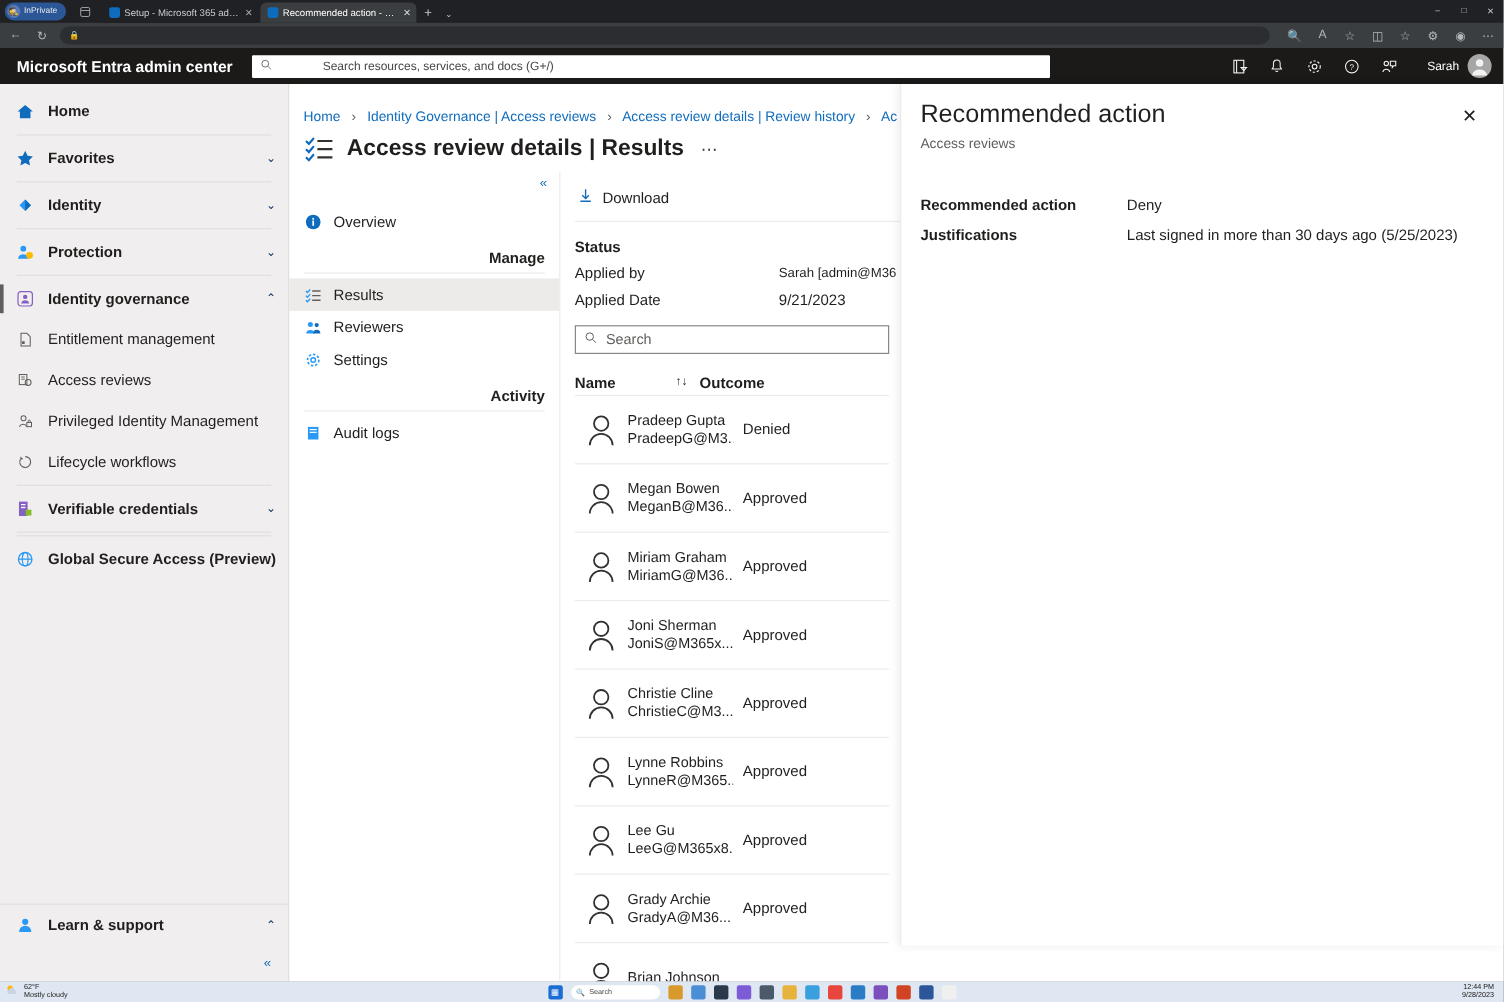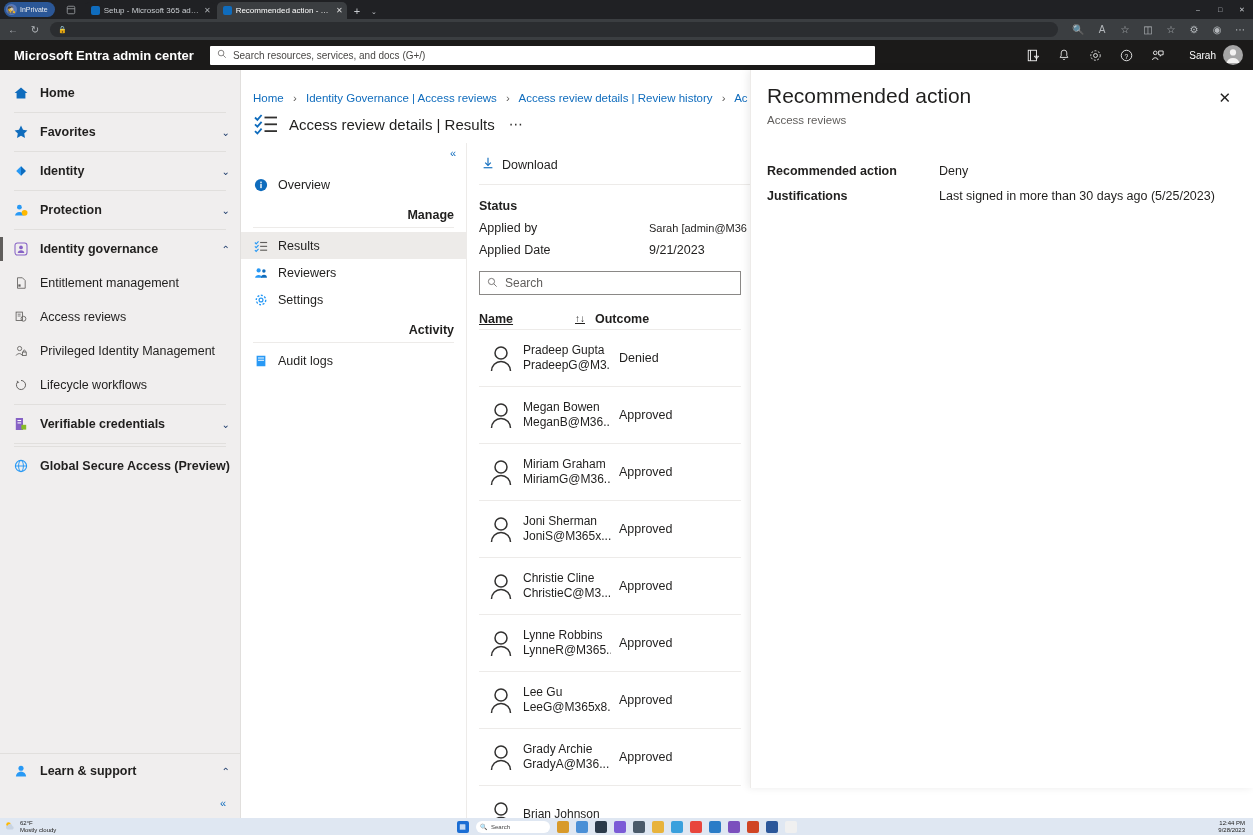--- a/index.html
+++ b/index.html
@@ -52,21 +52,21 @@
   .entra-header {
     height:30px; background:#1b1a19; display:flex; align-items:center;
     padding:0 10px 0 14px; color:#fff;
   }
   .entra-brand { font-size:13px; font-weight:600; white-space:nowrap; }
   .entra-search {
     margin-left:16px; width:665px; height:19px; background:#fff;
     border-radius:1px; display:flex; align-items:center; padding:0 7px; gap:6px;
   }
   .entra-search .sicon { color:#605e5c; font-size:9px; }
-  .entra-search .splaceholder { color:#484644; font-size:10px; }
+  .entra-search .splaceholder { color:#484644; font-size:10px;margin-left:36px; }
   .entra-actions { margin-left:auto; display:flex; align-items:center; gap:13px; }
   .entra-actions .ea { color:#fff; opacity:.95; display:flex; align-items:center; justify-content:center; width:18px; height:18px; }
   .entra-user { display:flex; align-items:center; gap:7px; margin-left:10px; }
   .entra-user .uname { font-size:10px; }
   .entra-user .uavatar { width:20px; height:20px; border-radius:50%; background:#a6a6a6; display:flex; align-items:center; justify-content:center; }
 
   
   .page-body { display:flex; height:748px; background:#faf9f8; }
 
   
@@ -85,21 +85,21 @@
   .gnav-footer { border-top:1px solid #e1dfdd; }
   .gnav-collapse { height:30px; display:flex; align-items:center; justify-content:flex-end; padding-right:14px; color:#0f6cbd; font-size:11px; cursor:pointer; }
 
   
   .blade { flex:1; background:#fff; display:flex; flex-direction:column; min-width:0; }
   .breadcrumb { padding:22px 0 2px 12px; font-size:11.5px; color:#0f6cbd; white-space:nowrap; overflow:hidden; }
   .breadcrumb .bc-sep { color:#605e5c; margin:0 6px; }
   .breadcrumb .bc-link { cursor:pointer; }
   .title-row { display:flex; align-items:center; gap:10px; padding:5px 0 6px 12px; }
   .title-icon { width:26px; height:26px; display:flex; align-items:center; justify-content:center; }
-  .title-text { font-size:15px; font-weight:400; color:#201f1e; white-space:nowrap; }
+  .title-text { font-size:19px; font-weight:700; color:#201f1e; white-space:nowrap; }
   .title-dots { color:#323130; font-size:14px; letter-spacing:1px; margin-left:4px; cursor:pointer; }
 
   .blade-cols { display:flex; flex:1; min-height:0; }
   .blade-nav { width:226px; border-right:1px solid #edebe9; padding-top:2px; position:relative; }
   .blade-collapse { position:absolute; right:10px; top:4px; color:#0f6cbd; font-size:11px; cursor:pointer; }
   .bn-item { height:27px; display:flex; align-items:center; gap:9px; padding:0 10px 0 12px; cursor:pointer; font-size:12.5px; color:#201f1e; }
   .bn-item.selected { background:#edebe9; }
   .bn-item .bico { width:16px; height:16px; display:flex; align-items:center; justify-content:center; flex:0 0 16px; }
   .bn-group { font-size:12.5px; font-weight:600; color:#201f1e; padding:10px 12px 5px;text-align:right; }
   .bn-rule { height:1px; background:#edebe9; margin:0 12px 4px; }
@@ -115,21 +115,21 @@
   .kv .v.small { font-size:11px; }
 
   .searchbox {
     margin:14px 0 0; width:262px; height:24px; border:1px solid #8a8886; background:#fff;
     display:flex; align-items:center; gap:7px; padding:0 7px; font-size:12px; color:#605e5c;
   }
   .searchbox .sbico { font-size:10px; }
 
   .tbl { margin-top:13px; width:262px; }
   .tbl-head { display:flex; align-items:center; height:22px; font-size:12.5px; font-weight:600; border-bottom:1px solid #edebe9; }
-  .tbl-head .col-name { width:116px; display:flex; align-items:center;text-decoration:underline; }
+  .tbl-head .col-name { width:104px; display:flex; align-items:center; }
   .tbl-head .sort { margin-left:auto; margin-right:10px; font-size:10px; font-weight:400; color:#201f1e; cursor:pointer; }
   .tbl-head .col-outcome { width:120px; }
   .tbl-row { display:flex; align-items:center; height:57px; border-bottom:1px solid #edebe9; cursor:pointer; }
   .tbl-row .avatar { width:44px; display:flex; align-items:center; justify-content:center; }
   .tbl-row .cell-name { width:88px; line-height:15px; font-size:12px; color:#201f1e; overflow:hidden; }
   .tbl-row .cell-name .nm { white-space:nowrap; }
   .tbl-row .cell-name .up { white-space:nowrap; }
   .tbl-row .cell-outcome { width:115px; font-size:12.5px; padding-left:8px; }
 
   

